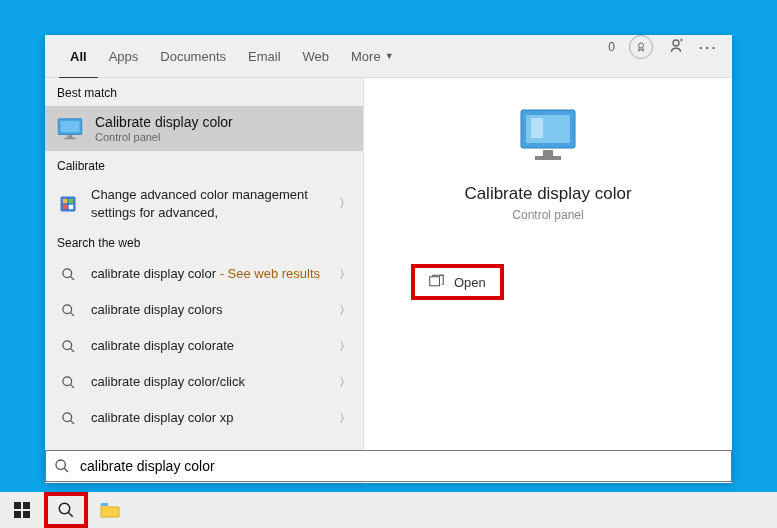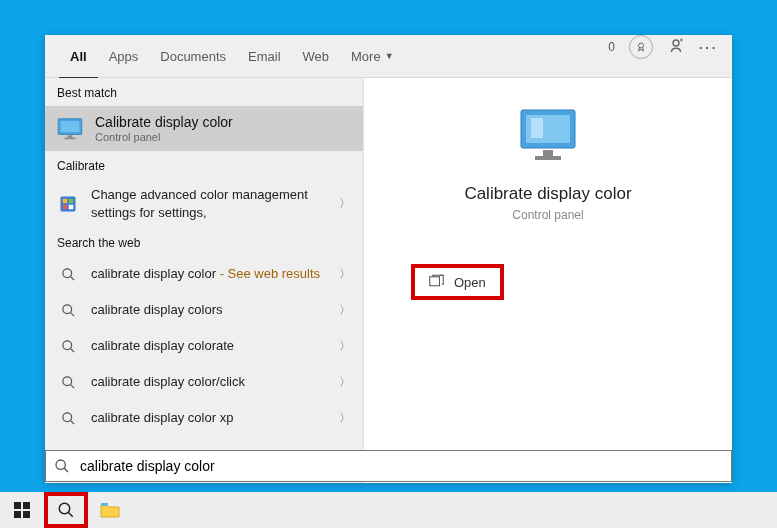--- a/index.html
+++ b/index.html
@@ -104,21 +104,21 @@
         <span class="ico">
           <svg class="settings-ico" viewBox="0 0 24 24">
               <rect x="2" y="2" width="20" height="20" rx="2" fill="#3a7bd5"></rect>
               <rect x="5" y="5" width="6" height="6" fill="#f5b840"></rect>
               <rect x="13" y="5" width="6" height="6" fill="#6fc04e"></rect>
               <rect x="5" y="13" width="6" height="6" fill="#e85858"></rect>
               <rect x="13" y="13" width="6" height="6" fill="#fff"></rect>
             </svg>
         </span>
         <span class="label">
-          <span>Change advanced </span><b>color</b><span> management settings for </span><b>settings</b>,
+          <span>Change advanced </span><b>color</b><span> management settings for </span><b>advanced</b>,
         </span>
         <span class="chev">〉</span>
       </div>
 
       <div class="sec-header">Search the web</div>
 
       <div class="row">
         <span class="ico">
             <svg width="15" height="15" viewBox="0 0 24 24" fill="none" stroke="#555" stroke-width="2">
               <circle cx="10" cy="10" r="7"></circle>

